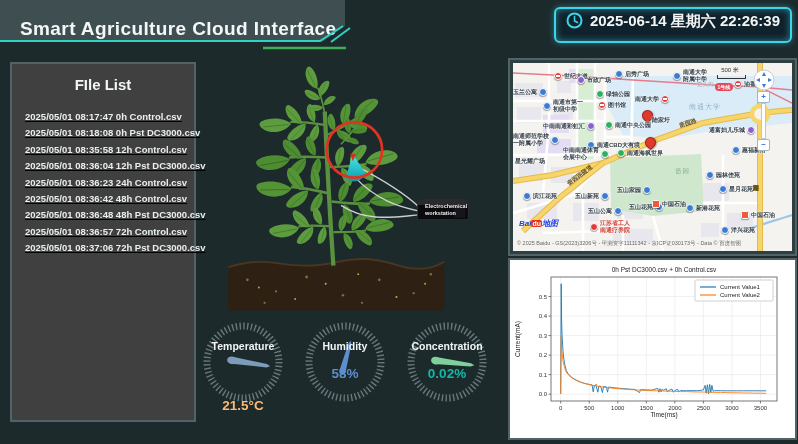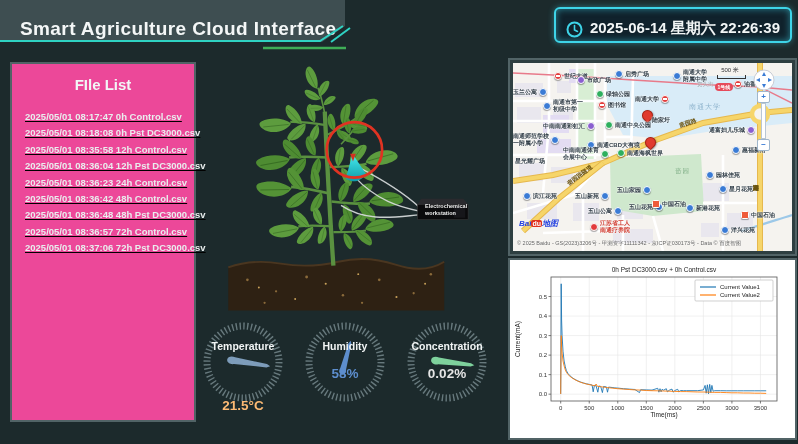--- a/index.html
+++ b/index.html
@@ -4,25 +4,25 @@
 <style>
   html,body{margin:0;padding:0;background:#1c2a2c;width:798px;height:444px;overflow:hidden;
     font-family:"Liberation Sans","DejaVu Sans",sans-serif;position:relative;}
   .abs{position:absolute;}
   
   #header{left:0;top:0;width:345px;height:42px;background:#3e4e51;
     clip-path:polygon(0 0,345px 0,345px 26px,322px 42px,0 42px);}
   #header-title{left:20px;top:18px;color:#f4f7f7;font-size:19px;font-weight:bold;letter-spacing:.4px;}
   #header-deco{left:0;top:0;width:360px;height:60px;pointer-events:none;}
   
-  #time-badge{right:6px;top:7px;height:26px;padding:3px 10px;display:flex;align-items:flex-end;gap:7px;
+  #time-badge{right:6px;top:7px;height:26px;padding:3px 10px;display:flex;align-items:flex-start;gap:7px;
     background:#10222c;border:2px solid #3ed4e8;border-radius:6px;box-shadow:0 0 7px rgba(62,212,232,.55) inset,0 0 6px rgba(62,212,232,.45);}
   #time-text{color:#f2f6f6;font-size:15px;font-weight:bold;white-space:nowrap;}
   
-  #file-panel{left:10px;top:62px;width:182px;height:356px;background:#ec4899;border:2px solid #516366;}
+  #file-panel{left:10px;top:62px;width:182px;height:356px;background:#404040;border:2px solid #516366;}
   #file-title{margin:12px 0 4px 0;text-align:center;color:#f2f6f6;font-size:15px;font-weight:bold;}
   #file-list{list-style:none;margin:16px 0 0 0;padding:0 2px 0 13px;text-decoration:underline;}
   #file-list li{color:#e9eeee;font-size:9.5px;font-weight:bold;height:16.4px;line-height:16.4px;white-space:nowrap;}
   
   #plant-wrap{left:205px;top:62px;width:295px;height:258px;}
   #ws-label{left:425px;top:203px;width:50px;color:#eee;font-size:5.5px;font-weight:bold;line-height:1.25;white-space:pre-line;}
   
   .gauge{top:318px;width:88px;height:88px;}
   .gauge svg{position:absolute;left:0;top:0;}
   .ticks{fill:none;stroke:#67797d;stroke-width:7;stroke-dasharray:1.4 2.37;}
@@ -189,21 +189,21 @@
   </svg>
   <div class="glabel">Humidity</div>
   <div class="gvalue" style="color: rgb(93, 142, 206);">58%</div>
 </div>
 <div class="abs gauge" style="left:403px">
   <svg width="88" height="88" viewBox="0 0 88 88">
     <circle class="ticks" cx="44" cy="44" r="36"></circle>
     <path d="M-16 0 C-16 -3.2 -12 -4.6 -8.5 -3.4 L24 -1.7 L27.5 0 L24 1.7 L-8.5 3.4 C-12 4.6 -16 3.2 -16 0 Z" transform="translate(44,44) rotate(7)" fill="#7ed19c"></path>
   </svg>
   <div class="glabel">Concentration</div>
-  <div class="gvalue" style="color: #e5e5e5;">0.02%</div>
+  <div class="gvalue" style="color: #14b8a6;">0.02%</div>
 </div>
 
 <div class="abs" id="map-panel">
  <div id="map-inner">
   <svg id="map-roads" width="279" height="188">
 
     <g fill="#e9e7ee">
       <rect x="2" y="20" width="28" height="14"></rect>
           <rect x="4" y="44" width="24" height="16"></rect>
       <rect x="40" y="46" width="20" height="12"></rect>

